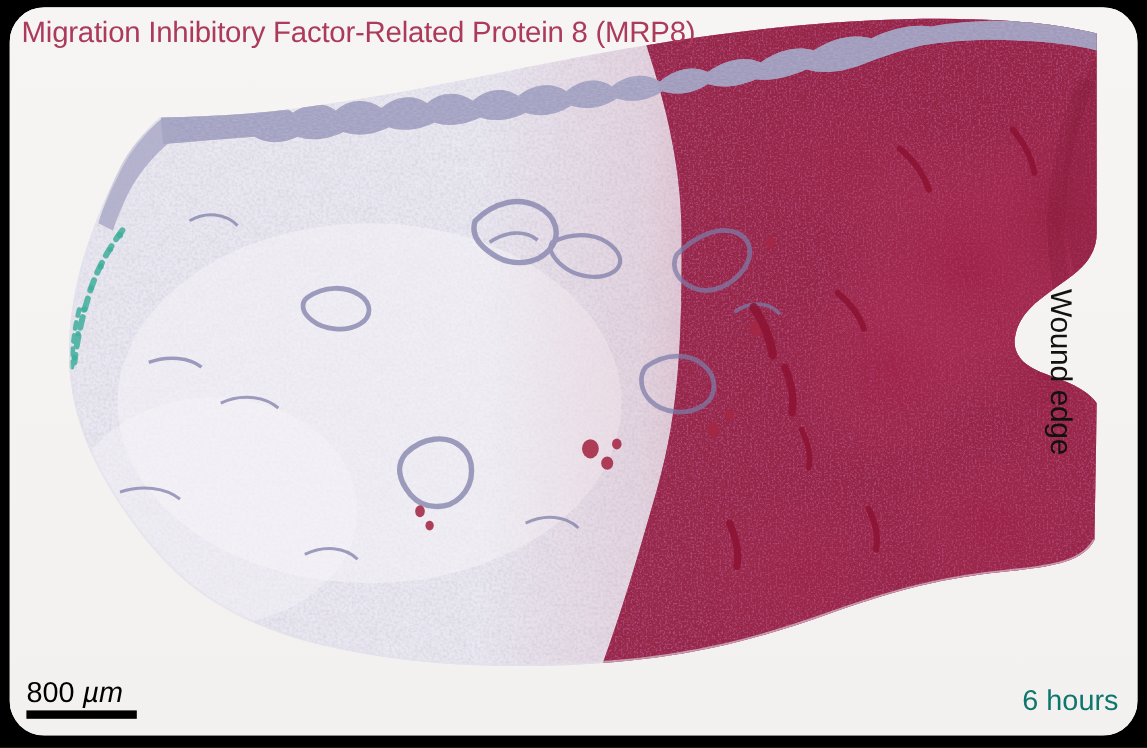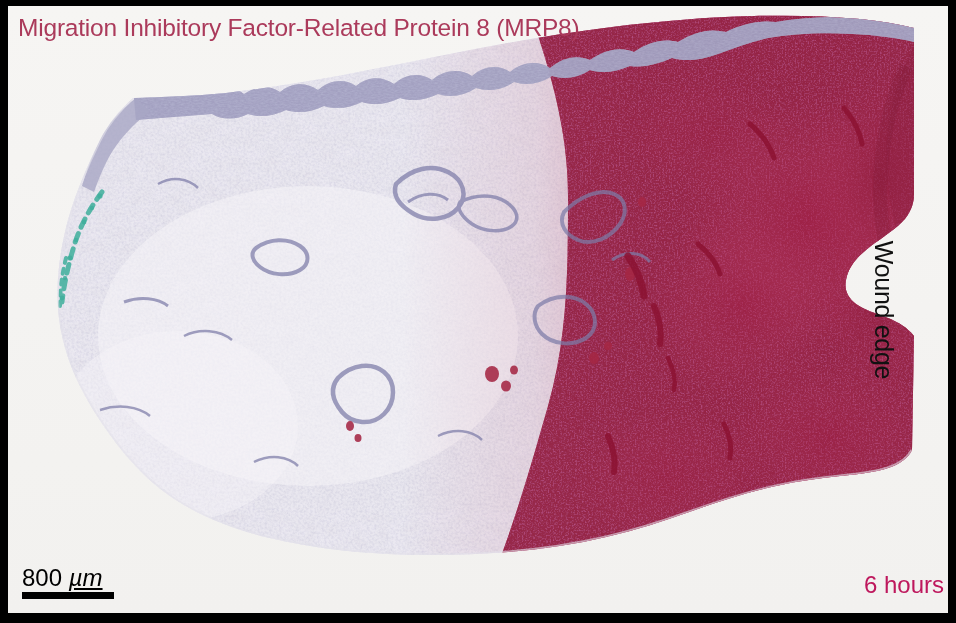--- a/index.html
+++ b/index.html
@@ -13,20 +13,21 @@
     overflow:hidden;
   }
 
   
   #canvas{
     position:absolute;
     left:8px; top:6px;
     width:940px; height:607px;
     background:#f4f3f1;
     overflow:hidden;
+    border-radius:29px;
   }
 
   
   #tissue-layer{position:absolute;inset:0;}
   #tissue-layer svg{position:absolute;left:0;top:0;}
 
   
   .overlay{position:absolute;}
 
   #title{
@@ -41,37 +42,37 @@
     right:-4px; top:50%;
     transform:translateY(-50%) rotate(90deg);
     transform-origin:center center;
     font-size:25px;
     color:#111;
     white-space:nowrap;
     letter-spacing:-0.3px;
   }
 
   #timepoint{
-    right:4px; bottom:14px;
+    right:16px; bottom:14px;
     font-size:24px;
-    color:#be185d;
+    color:#0f766e;
     white-space:nowrap;
   }
 
   #scalebar-group{
     left:14px; bottom:14px;
   }
   #scalebar-label{
     font-size:24px;
     color:#000;
     white-space:nowrap;
     line-height:1.05;
     letter-spacing:0px;
   }
-  #scalebar-label .mu{font-style:italic;text-decoration:underline;}
+  #scalebar-label .mu{font-style:italic;}
   #scalebar-bar{
     margin-top:2px;
     width:92px;height:7px;
     background:#000;
   }
 </style>
 </head>
 <body>
 
 <div id="figure">

